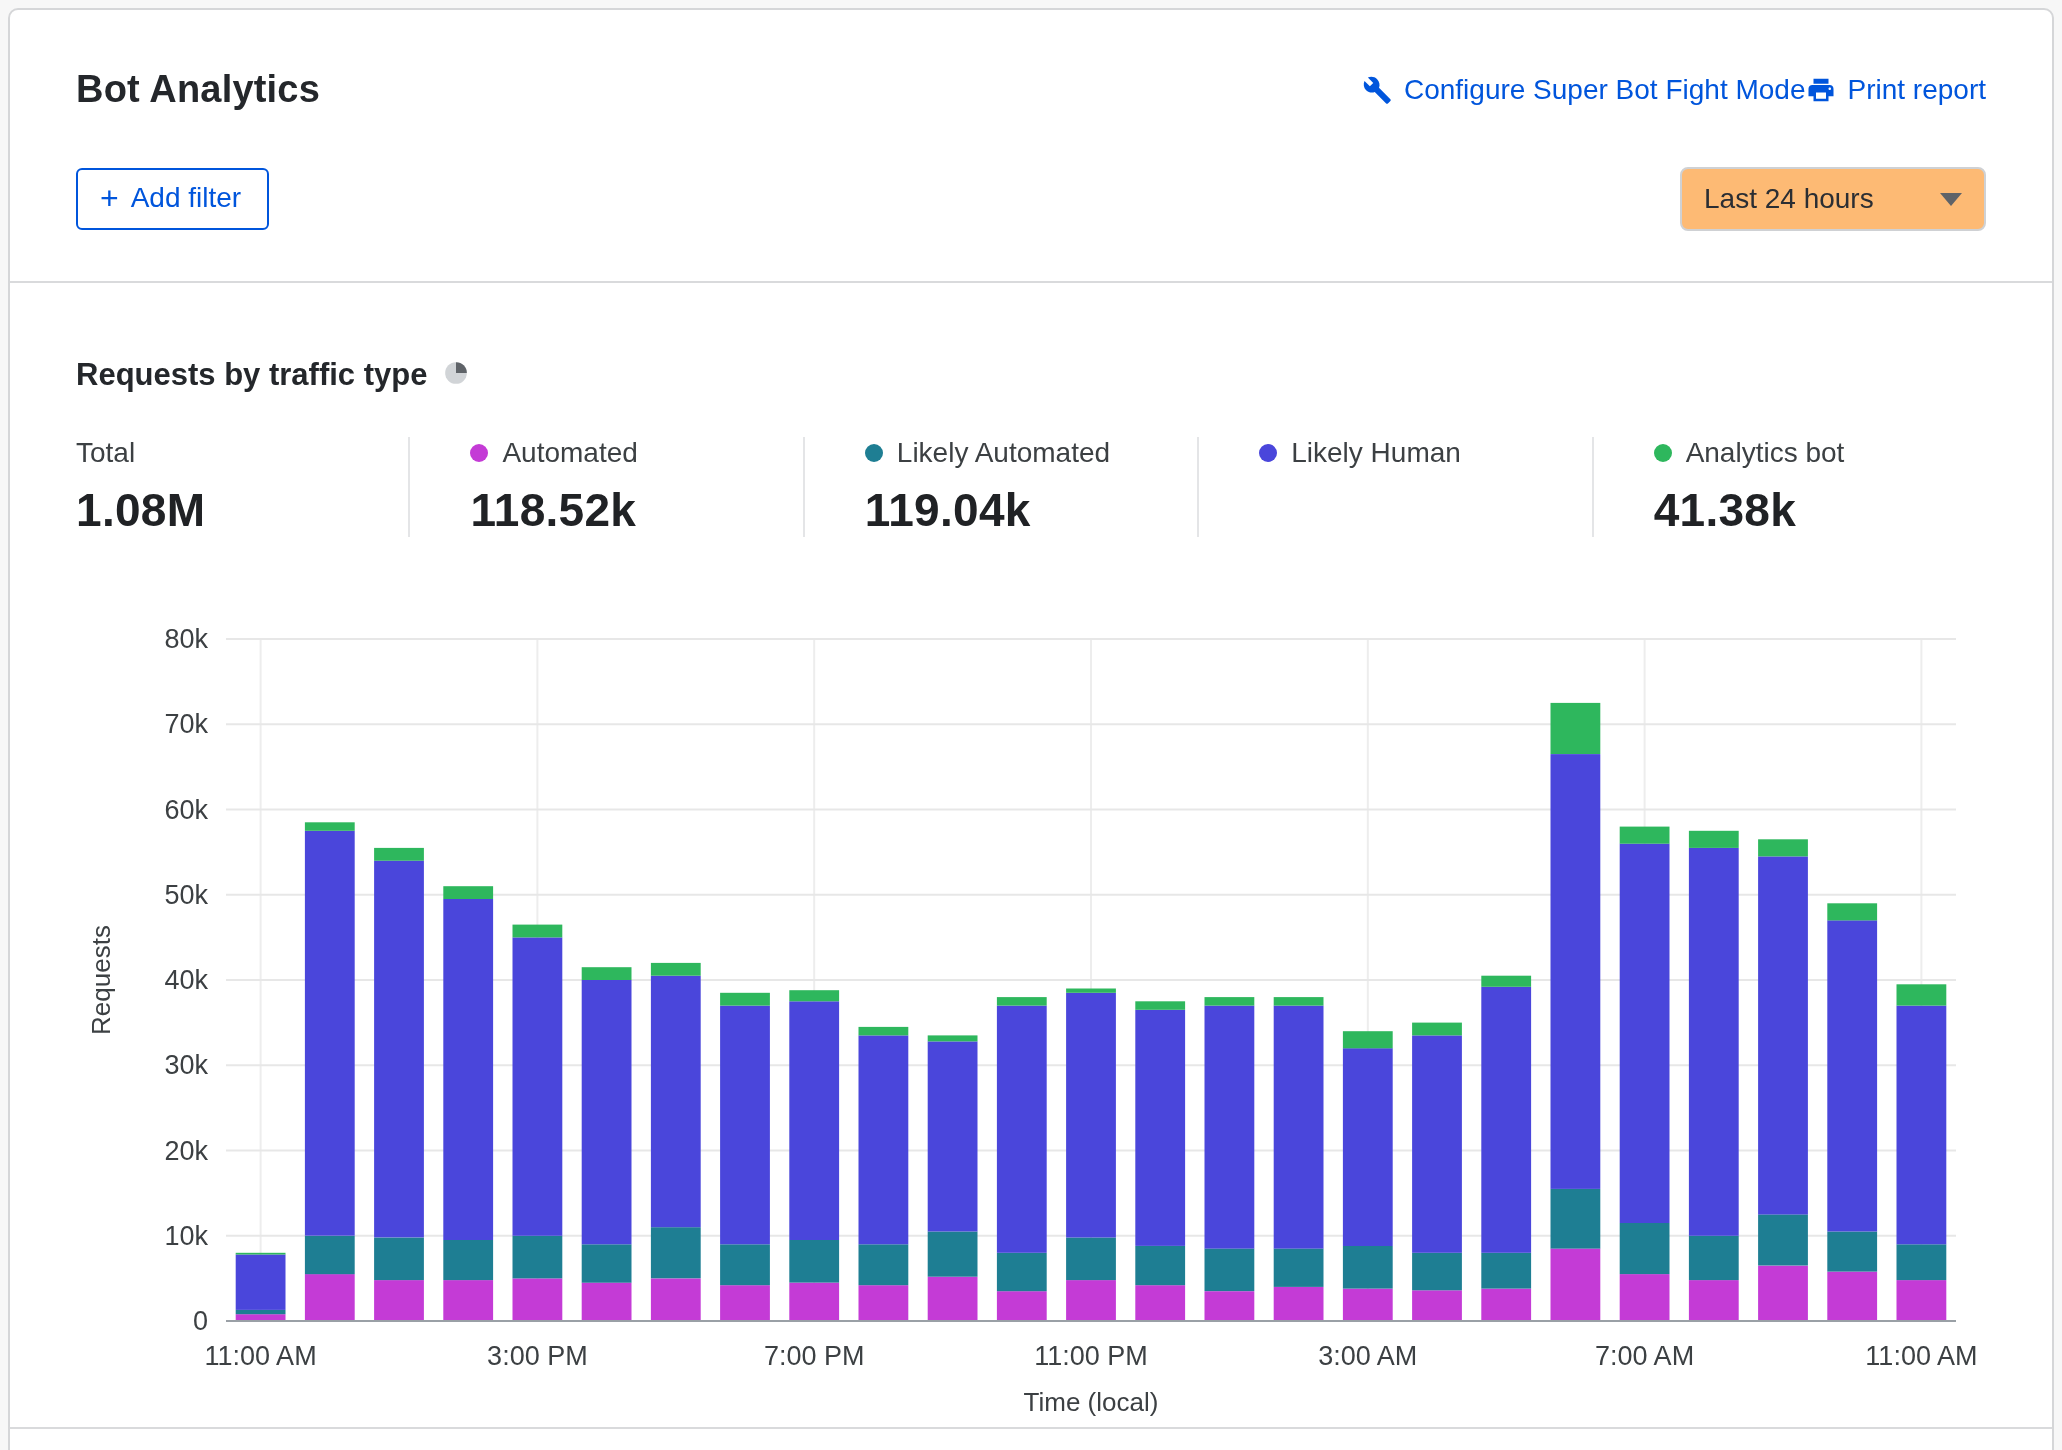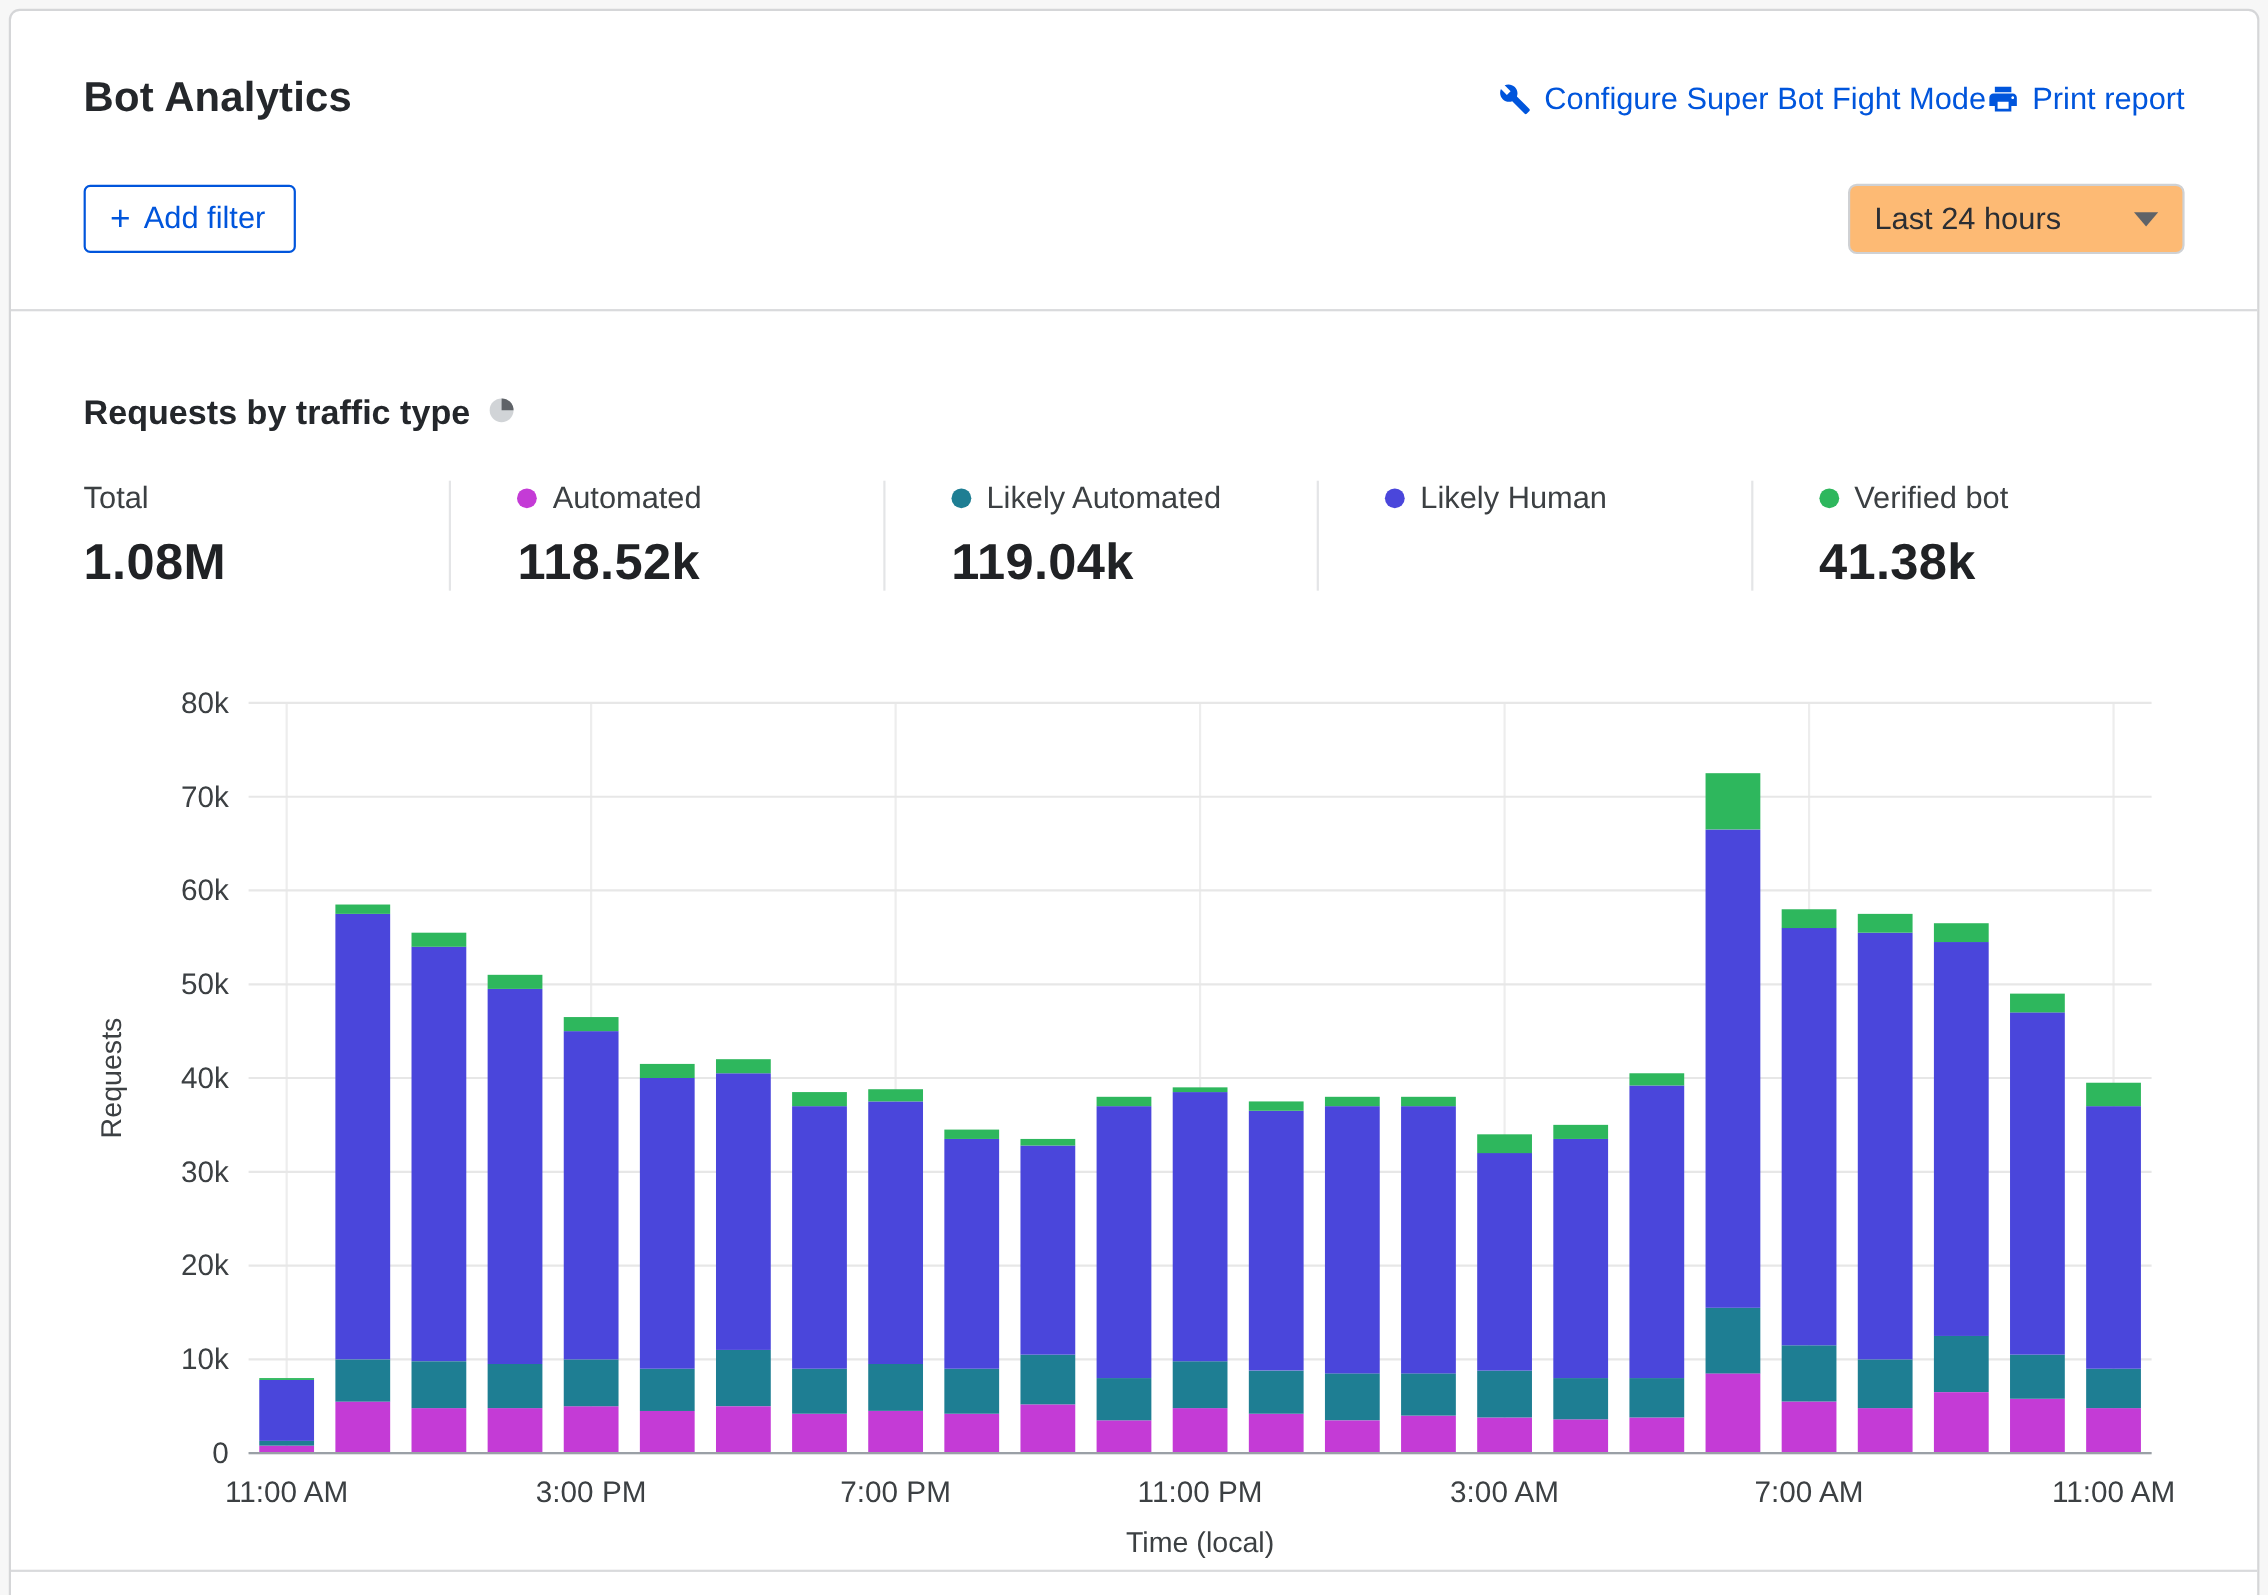--- a/index.html
+++ b/index.html
@@ -200,21 +200,21 @@
     </div>
     <div class="stat">
       <div class="stat-label-row">
         <span class="dot" style="background: rgb(74, 70, 219);"></span>
         <span class="stat-label">Likely Human</span>
       </div>
     </div>
     <div class="stat">
       <div class="stat-label-row">
         <span class="dot" style="background: rgb(46, 183, 93);"></span>
-        <span class="stat-label">Verified bot</span>
+        <span class="stat-label">Analytics bot</span>
       </div>
       <div class="stat-value">41.38k</div>
     </div>
   </div>
 
   <div class="chart-wrap">
     <svg id="chart-svg" width="1900" height="836" viewBox="0 0 1900 836">
         <line x1="184.6" y1="56" x2="184.6" y2="738" stroke="#ededed" stroke-width="2"></line>
         <line x1="461.4" y1="56" x2="461.4" y2="738" stroke="#ededed" stroke-width="2"></line>
         <line x1="738.2" y1="56" x2="738.2" y2="738" stroke="#ededed" stroke-width="2"></line>

